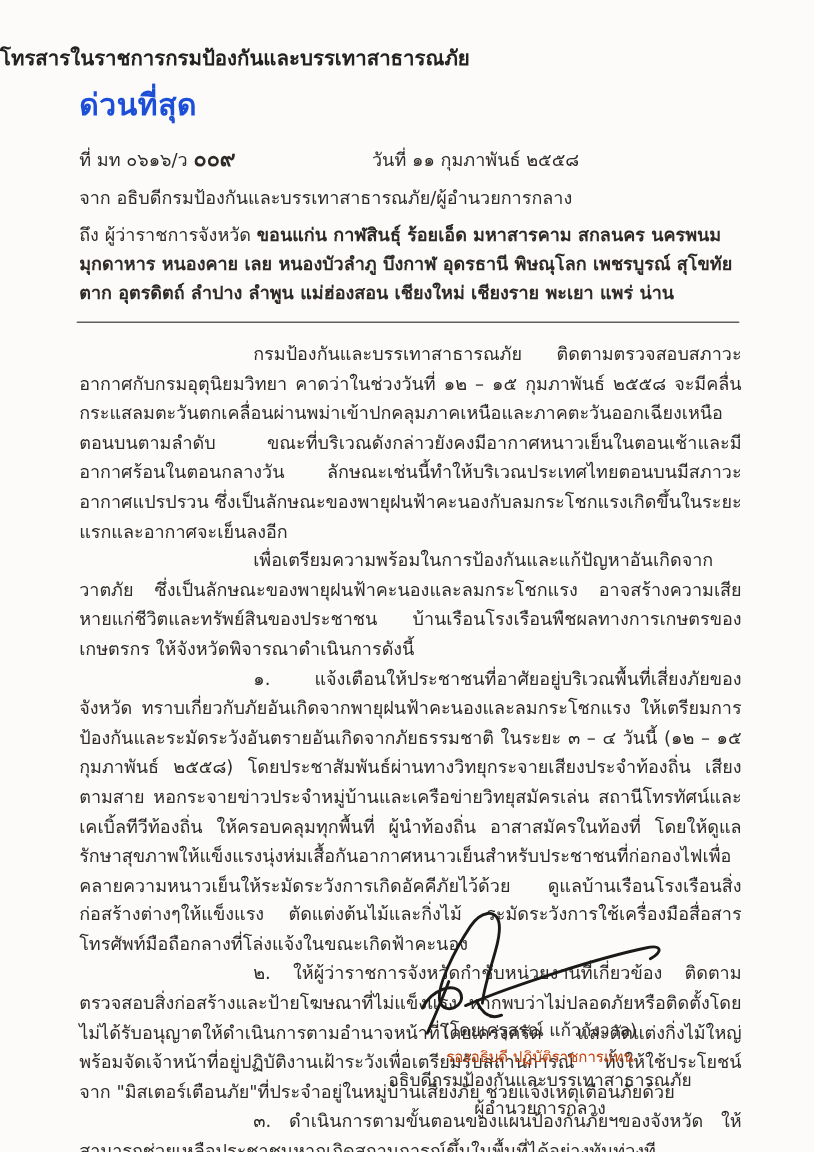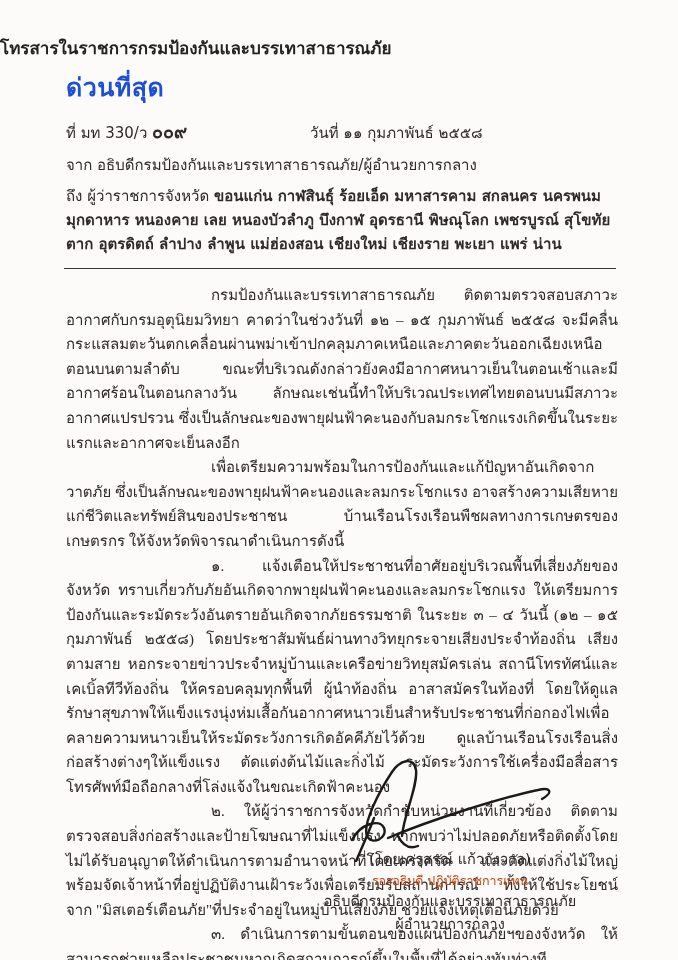--- a/index.html
+++ b/index.html
@@ -46,21 +46,21 @@
     margin: 12px 62px 0 64px;
     border: none;
     border-top: 1.6px solid #3a3634;
   }
   .body-text {
     margin: 14px 60px 0 66px;
     font-size: 15px;
     line-height: 24.6px;
     text-align: justify;
   }
-  .body-text p { text-indent: 145px; margin: 0; font-family: Liberation Serif, serif; }
+  .body-text p { text-indent: 145px; margin: 0; }
   .sig-area {
     position: absolute;
     left: 330px; top: 752px;
     width: 300px; height: 110px;
   }
   .sig-block {
     position: absolute;
     left: 300px; top: 848px;
     width: 300px;
     text-align: center;
@@ -74,21 +74,21 @@
 
 <div class="page">
 
   <div class="doc-title">โทรสารในราชการกรมป้องกันและบรรเทาสาธารณภัย</div>
 
   <div class="urgent">ด่วนที่สุด</div>
 
   <div class="ref-row">
     <div class="ref-left">
       <span class="lbl">ที่ มท</span>
-      <span>330/ว</span>
+      <span>๐๖๑๖/ว</span>
       <span class="ref-num-big">๐๐๙</span>
     </div>
     <div>
       <span class="lbl">วันที่</span>
       <span>๑๑ กุมภาพันธ์ ๒๕๕๘</span>
     </div>
   </div>
 
   <div class="hdr-line">
     <span class="lbl">จาก</span>

